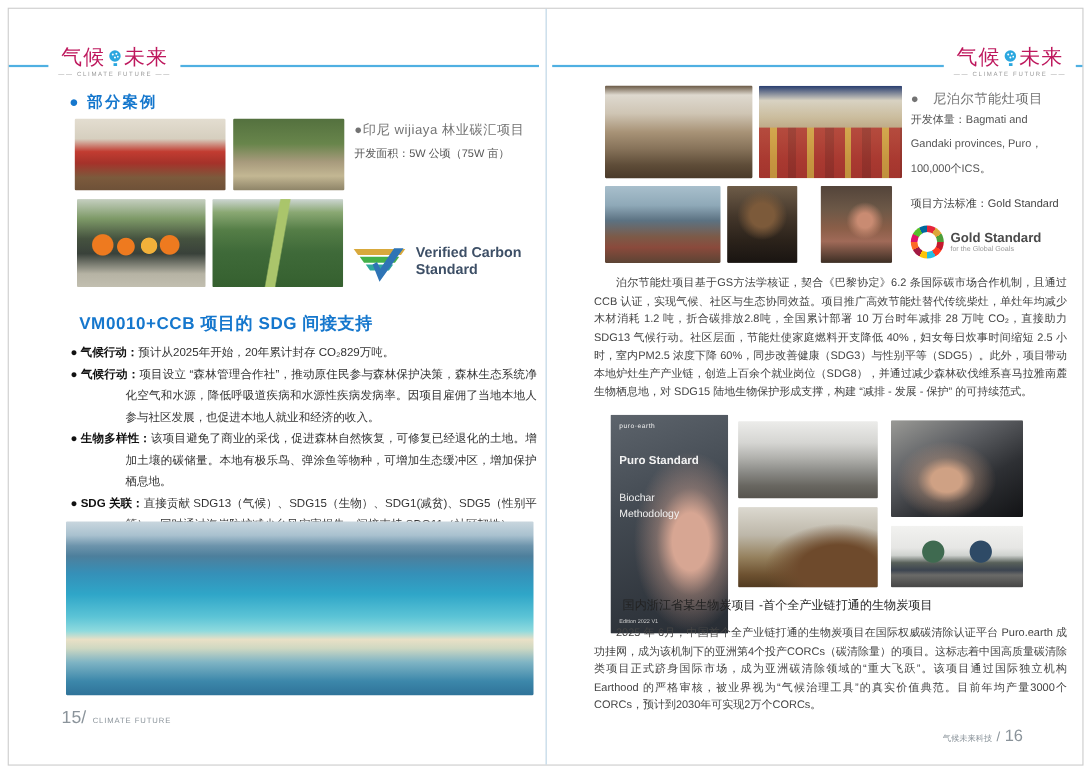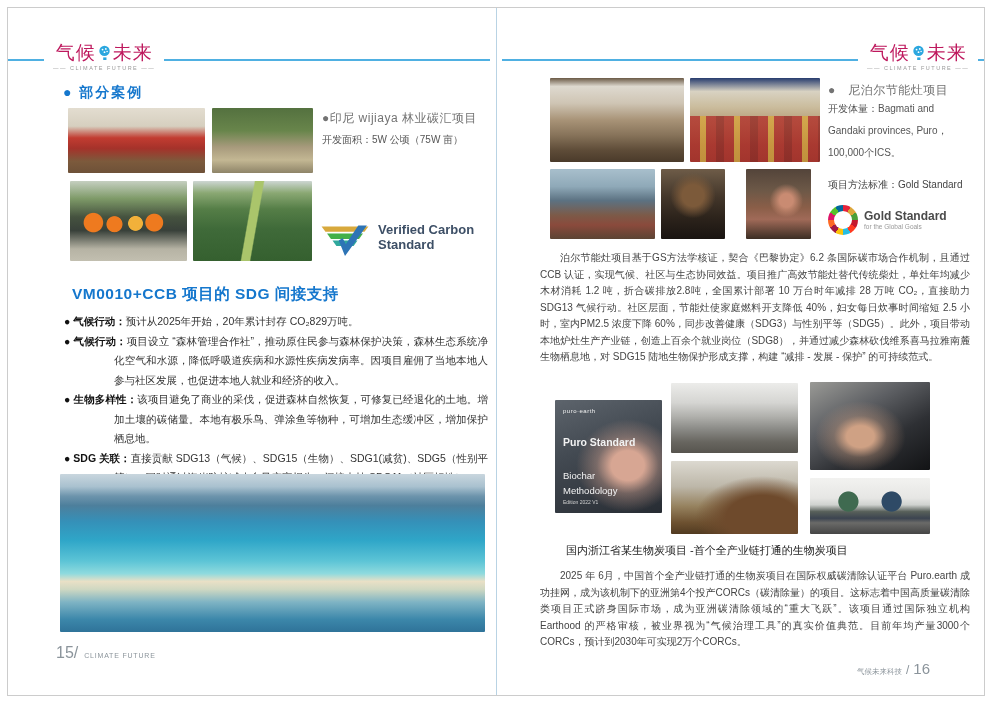--- a/index.html
+++ b/index.html
@@ -199,21 +199,21 @@
       <div class="gold-ring-inner"></div>
     </div>
     <div>
       <div class="gold-t1">Gold Standard</div>
       <div class="gold-t2">for the Global Goals</div>
     </div>
   </div>
 
   <div class="para" style="left:540px;top:250px">泊尔节能灶项目基于GS方法学核证，契合《巴黎协定》6.2 条国际碳市场合作机制，且通过 CCB 认证，实现气候、社区与生态协同效益。项目推广高效节能灶替代传统柴灶，单灶年均减少木材消耗 1.2 吨，折合碳排放2.8吨，全国累计部署 10 万台时年减排 28 万吨 CO₂，直接助力 SDG13 气候行动。社区层面，节能灶使家庭燃料开支降低 40%，妇女每日炊事时间缩短 2.5 小时，室内PM2.5 浓度下降 60%，同步改善健康（SDG3）与性别平等（SDG5）。此外，项目带动本地炉灶生产产业链，创造上百余个就业岗位（SDG8），并通过减少森林砍伐维系喜马拉雅南麓生物栖息地，对 SDG15 陆地生物保护形成支撑，构建 “减排 - 发展 - 保护” 的可持续范式。</div>
 
-  <div class="ph ph-puro" style="left:555px;top:400px;width:107px;height:113px">
+  <div class="ph ph-puro" style="left:555px;top:377px;width:107px;height:199px">
     <div class="puro-brand">puro·earth</div>
     <div class="puro-t1">Puro Standard</div>
     <div class="puro-t2">Biochar</div>
     <div class="puro-t3">Methodology</div>
     <div class="puro-ed">Edition 2022 V1</div>
   </div>
   <div class="ph ph-factory" style="left:671px;top:383px;width:127px;height:70px"></div>
   <div class="ph ph-warehouse" style="left:671px;top:461px;width:127px;height:73px"></div>
   <div class="ph ph-hand" style="left:810px;top:382px;width:120px;height:88px"></div>
   <div class="ph ph-sign" style="left:810px;top:478px;width:120px;height:56px"></div>

